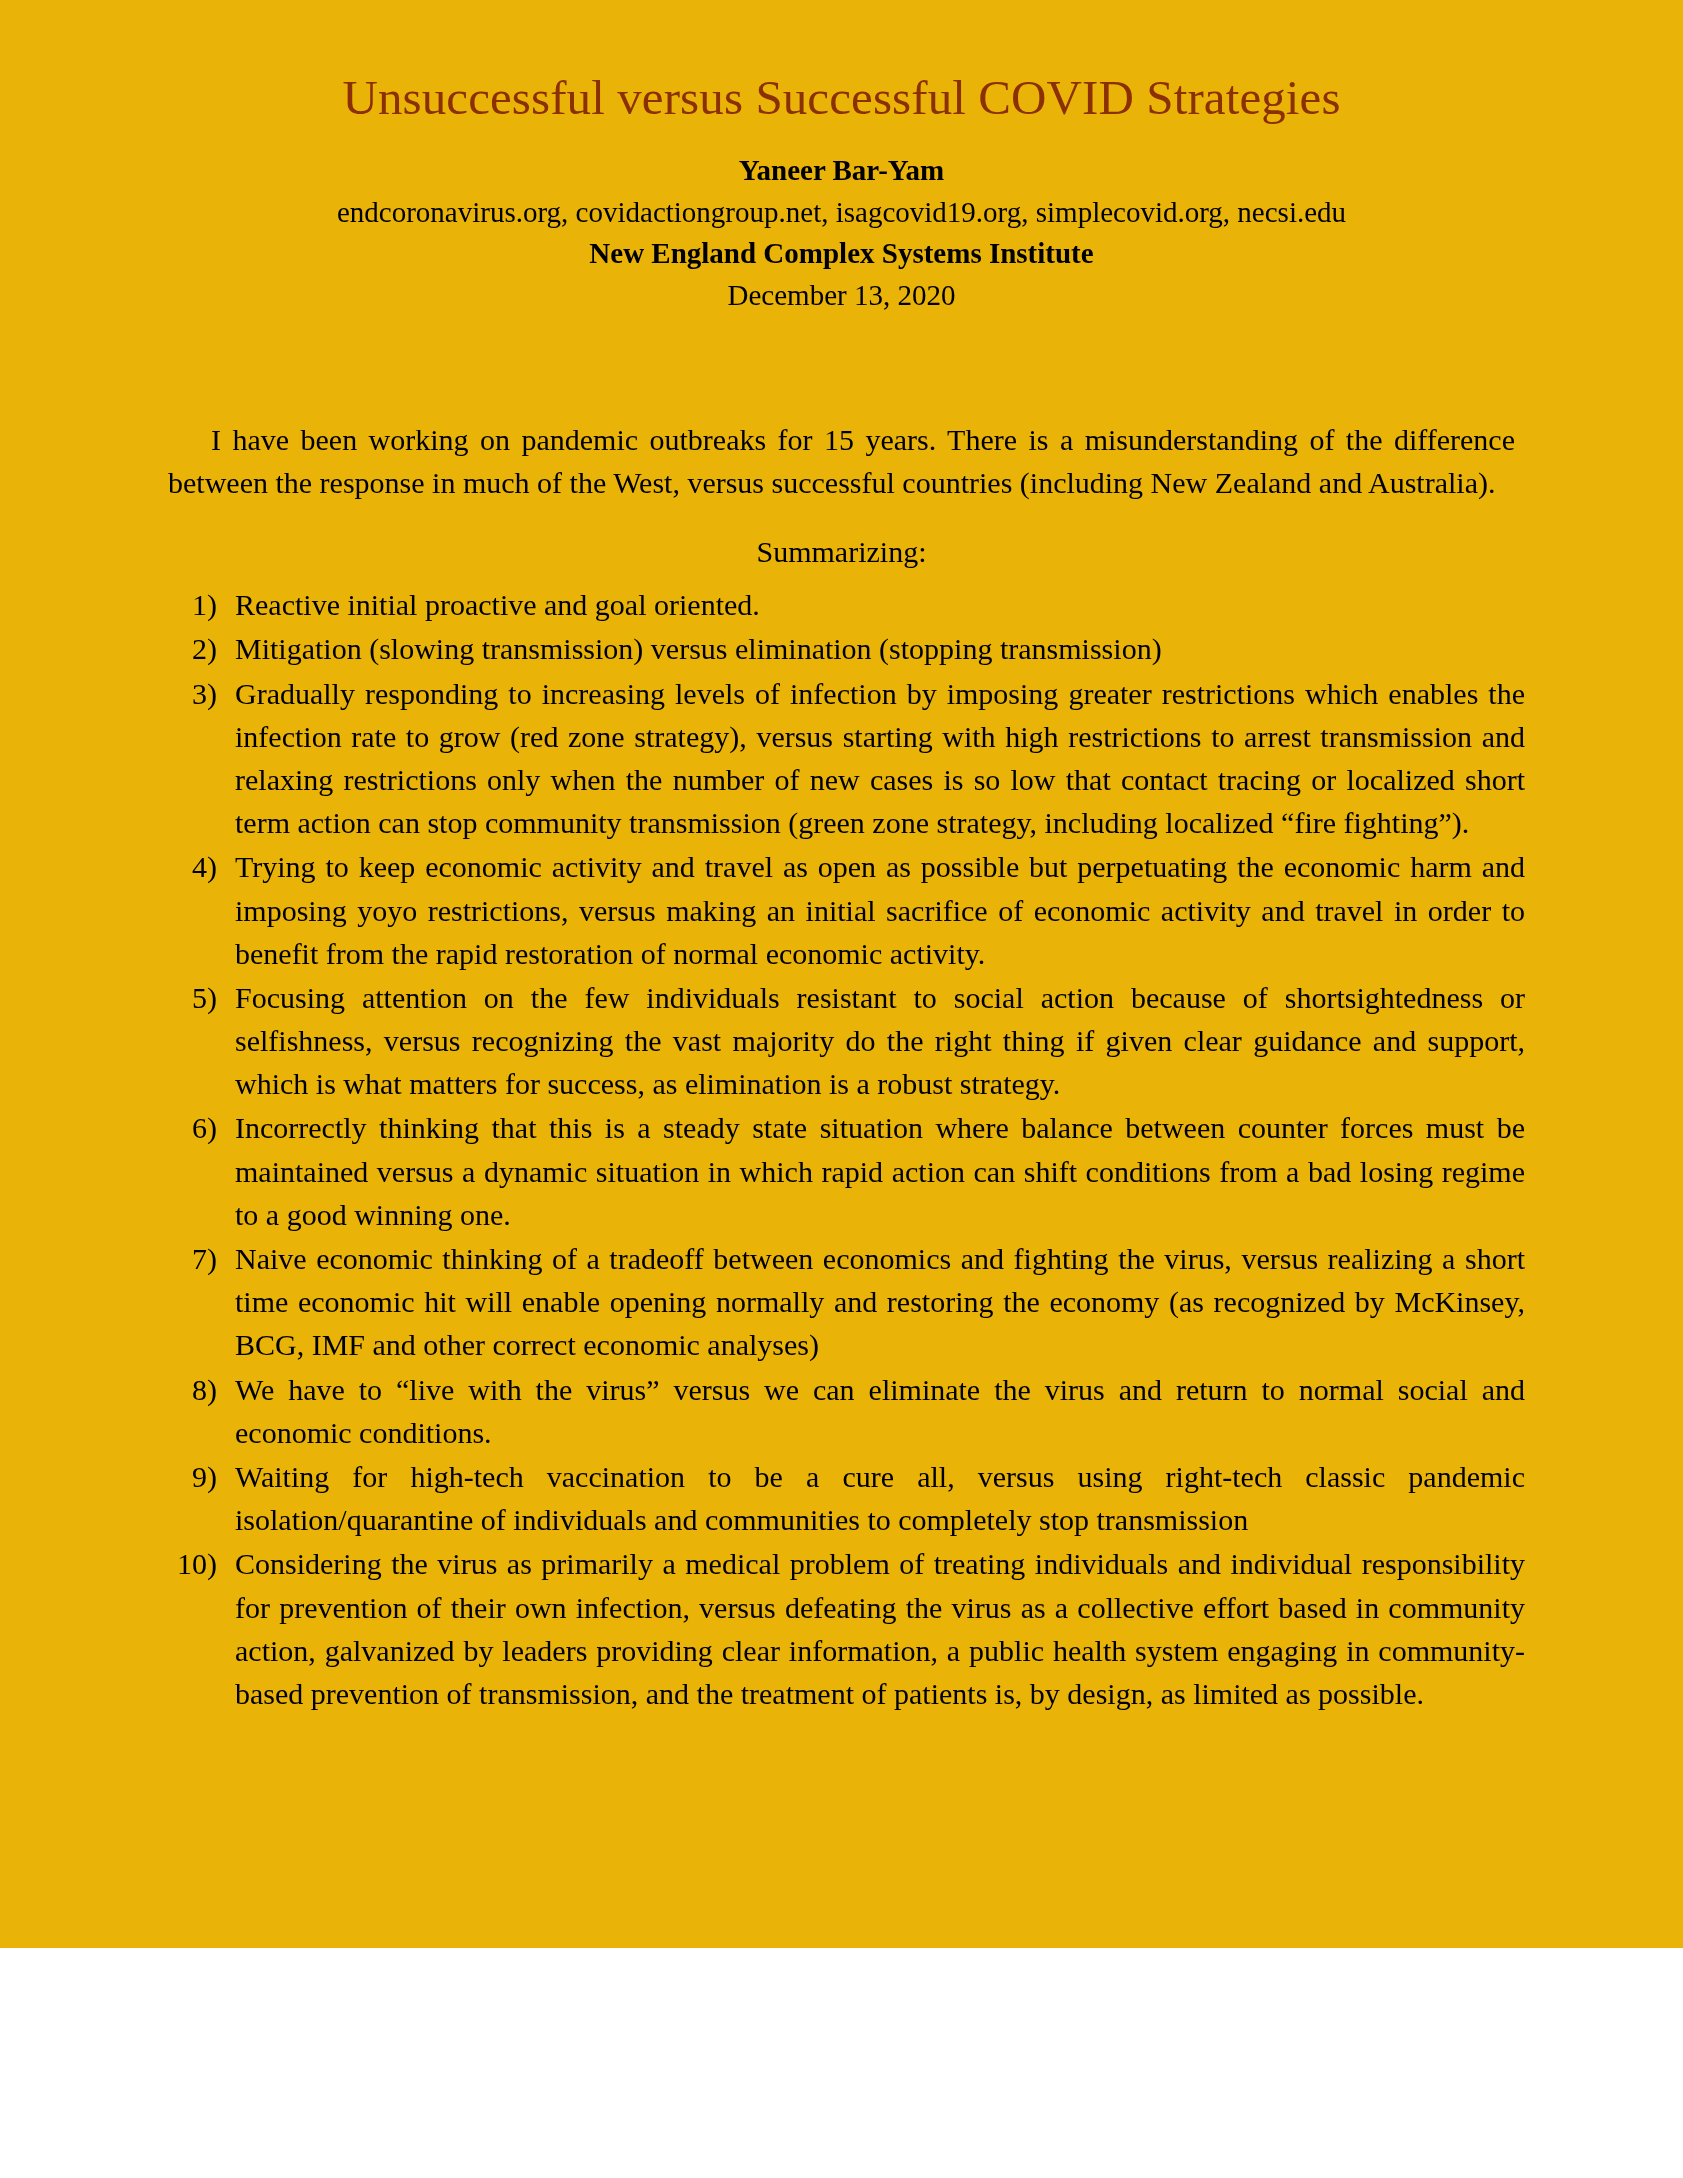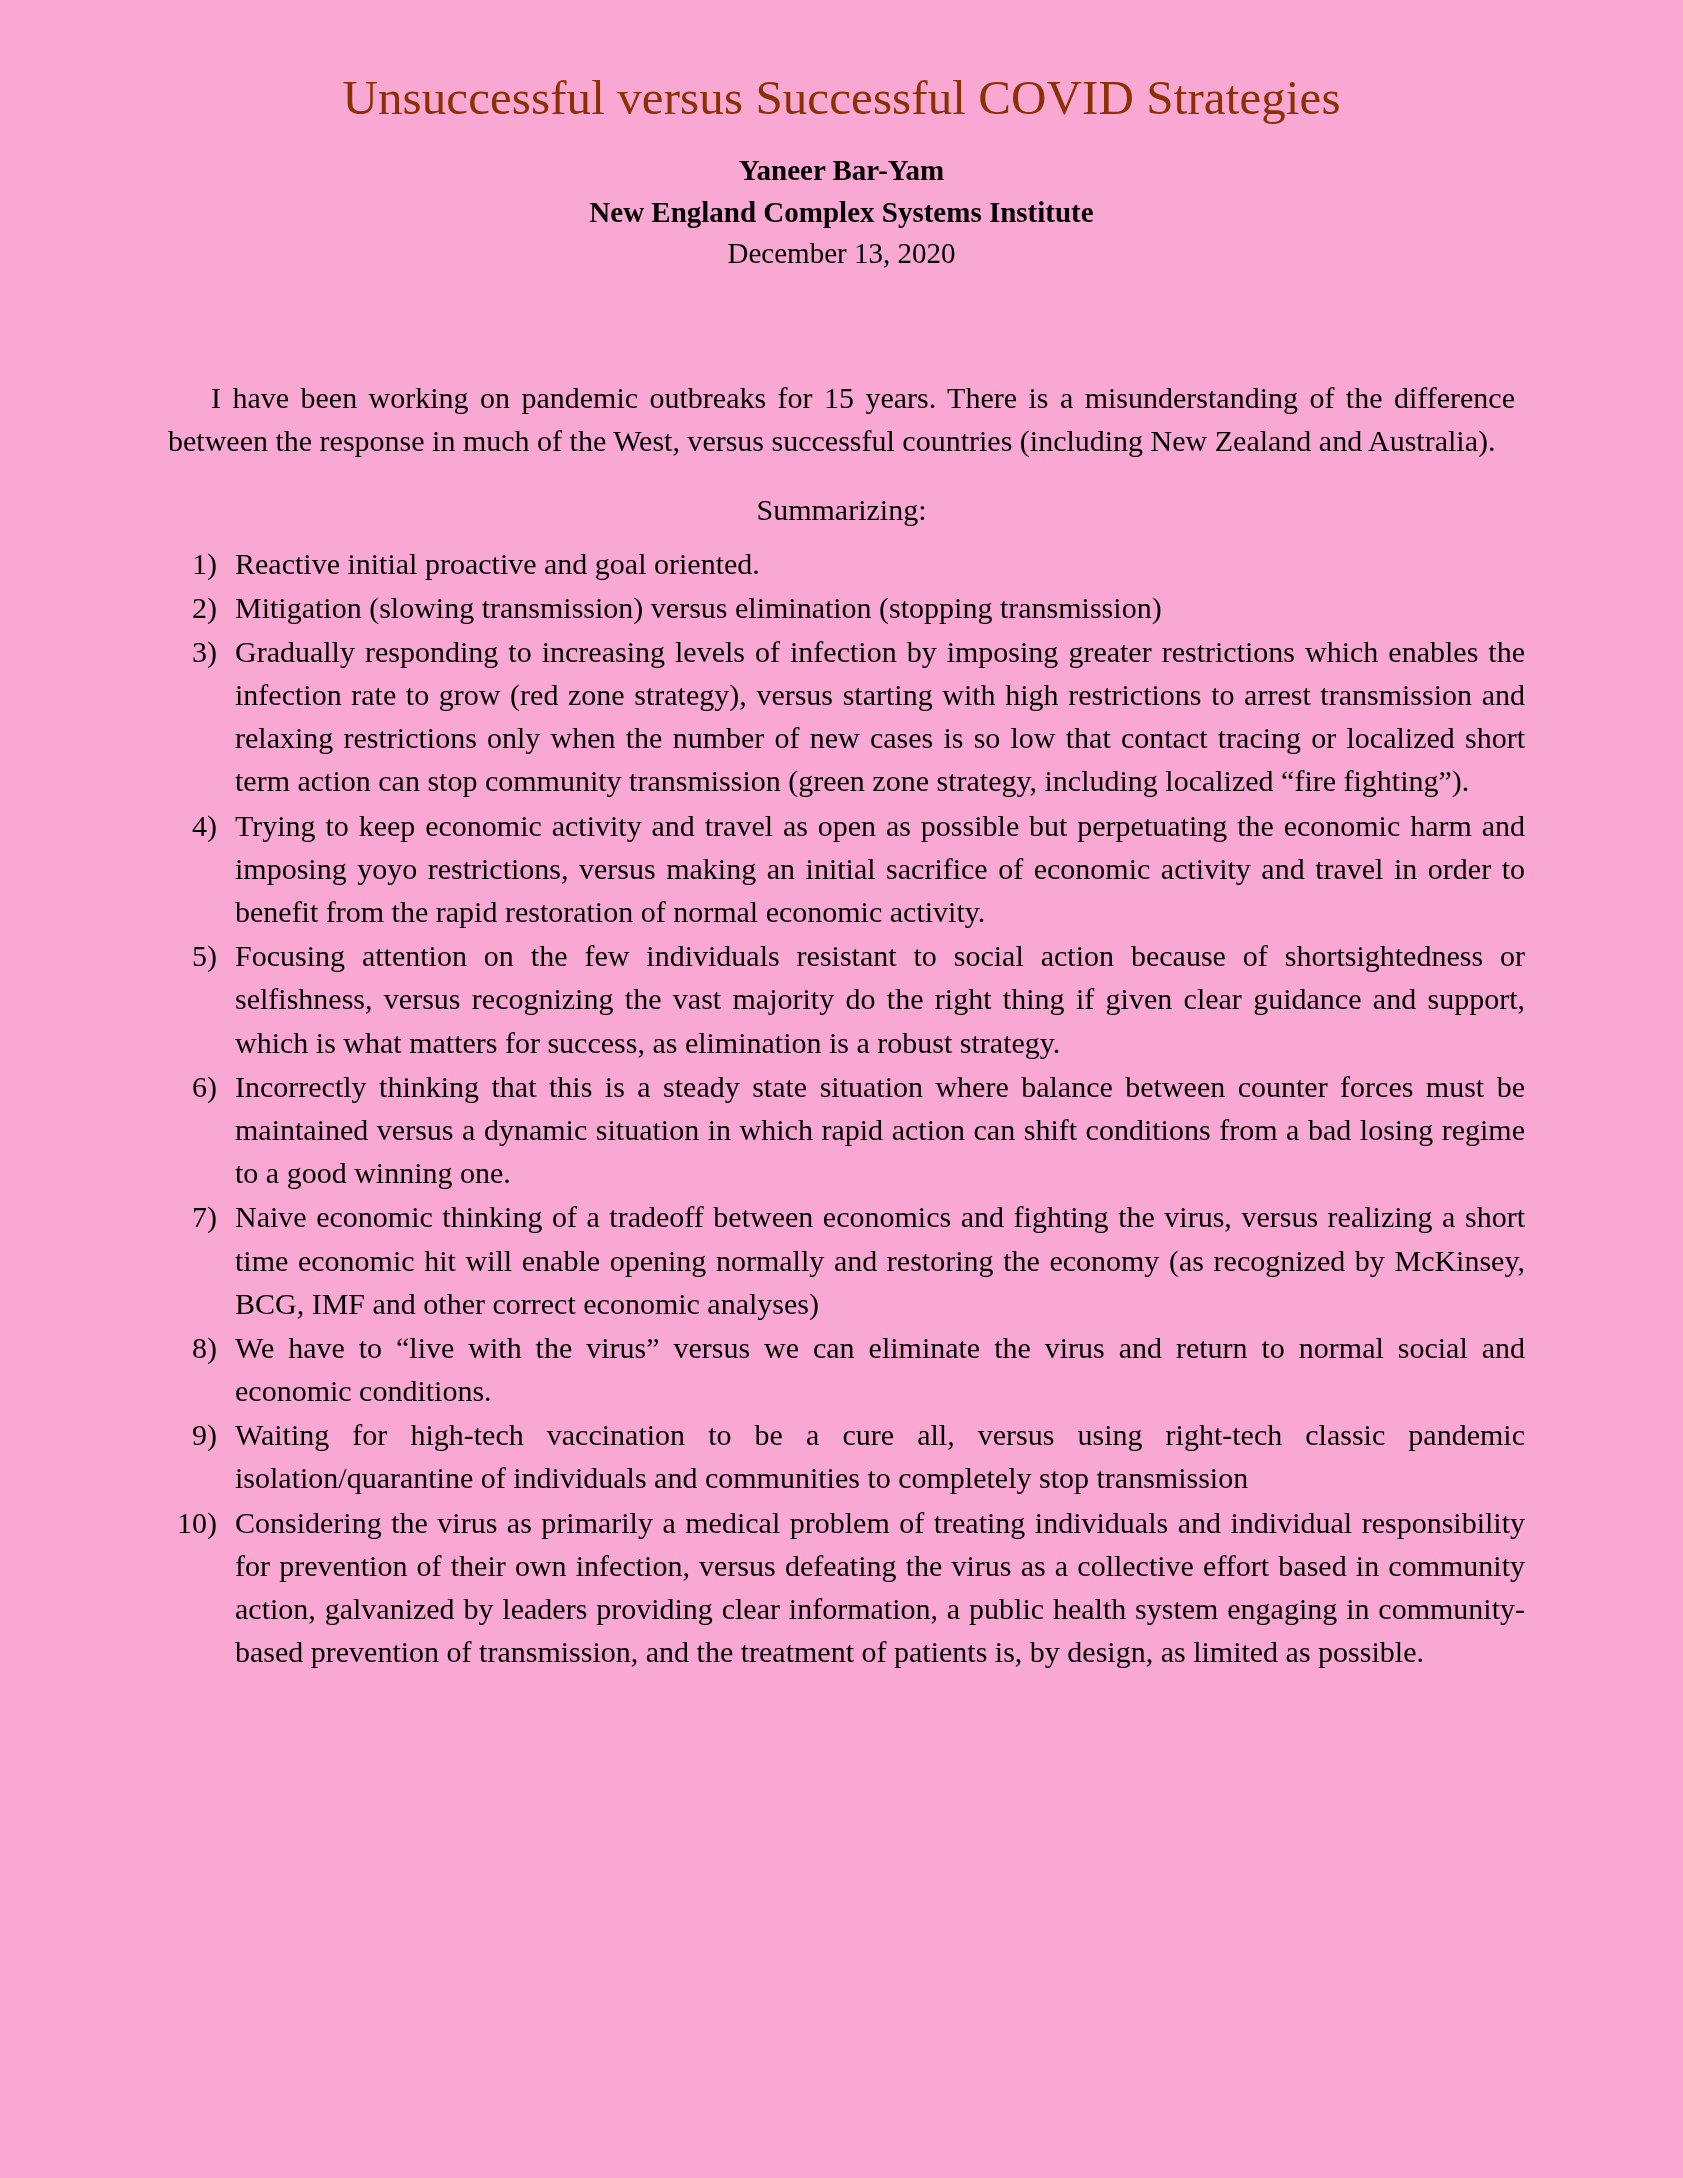--- a/index.html
+++ b/index.html
@@ -13,23 +13,23 @@
     width: 1683px;
     height: 2178px;
     font-family: "Liberation Serif", "DejaVu Serif", serif;
     color: #000000;
     overflow: hidden;
   }
 
   .page {
     box-sizing: border-box;
     width: 1683px;
-    height: 2178px;
+    height: 1948px;
     padding: 71px 158px 59px 158px;
-    background: #f9a8d4;
+    background: #eab308;
   }
 
   
   .titleblock {
     text-align: center;
   }
 
   .doc-title {
     font-size: 49px;
     line-height: 1.12;
@@ -117,20 +117,21 @@
   .item-text { text-align: justify; }
 </style>
 </head>
 <body>
 
 <div class="page">
 
   <header class="titleblock">
     <h1 class="doc-title">Unsuccessful versus Successful COVID Strategies</h1>
     <div class="author">Yaneer Bar-Yam</div>
+    <div class="affil-sites">endcoronavirus.org, covidactiongroup.net, isagcovid19.org, simplecovid.org, necsi.edu</div>
     <div class="affil-inst">New England Complex Systems Institute</div>
     <div class="date">December 13, 2020</div>
   </header>
 
   <main class="body-area">
 
     <p class="intro">I have been working on pandemic outbreaks for 15 years. There is a misunderstanding of the difference between the response in much of the West, versus successful countries (including New Zealand and Australia).</p>
 
     <p class="summarizing">Summarizing:</p>
 

